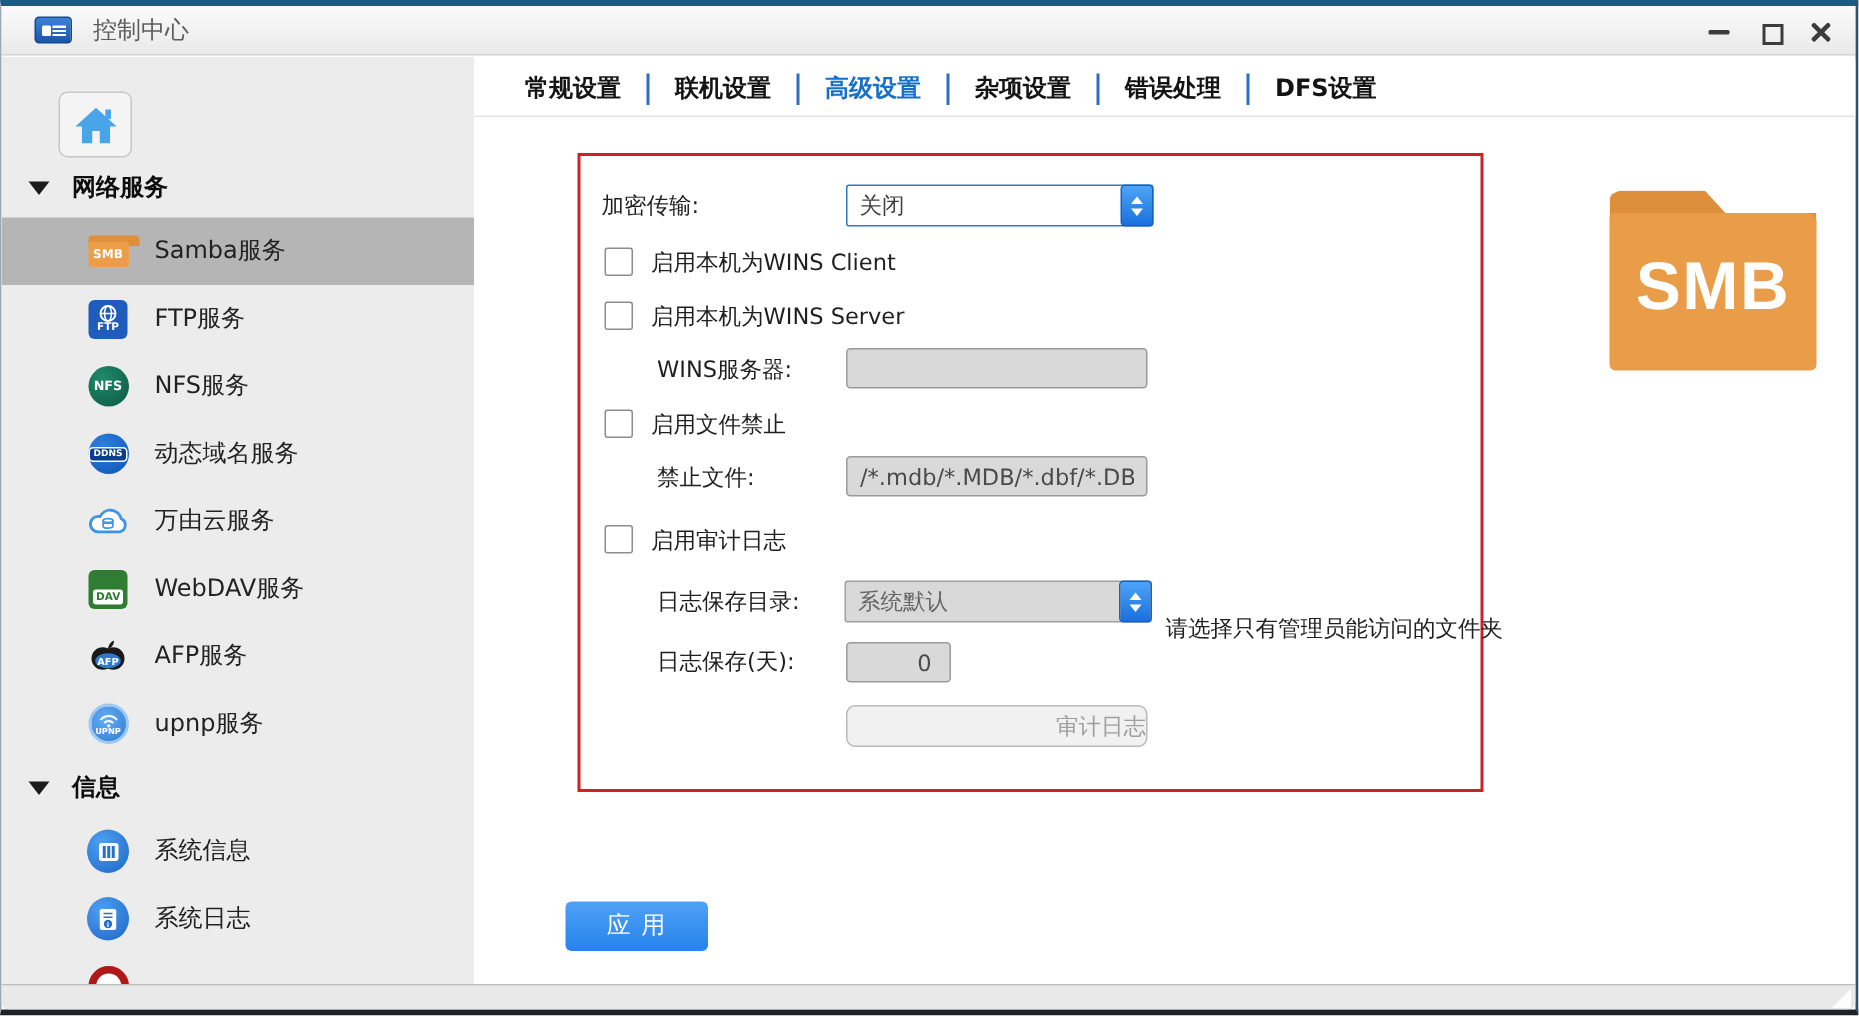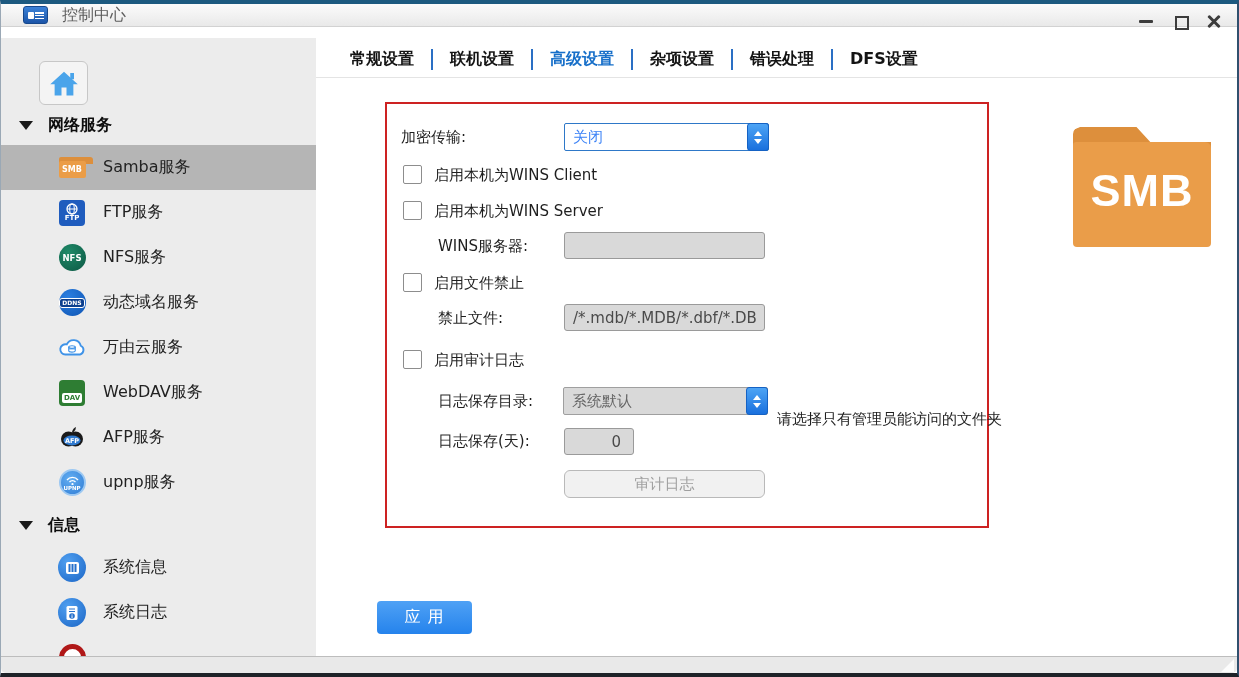--- a/index.html
+++ b/index.html
@@ -3,21 +3,21 @@
 <meta charset="utf-8">
 <style>
   * { margin:0; padding:0; box-sizing:border-box; }
   html,body { width:1239px; height:677px; }
   body { font-family:"DejaVu Sans","Liberation Sans",sans-serif; font-size:15px; color:#1f1f1f; background:#fff; }
 
   #app { position:relative; width:1239px; height:677px; overflow:hidden; background:#fff;
          border-top:4px solid #1d5a80; border-right:2px solid #30506e; border-bottom:4px solid #1e2228; border-left:1px solid #9aa8b5; }
 
   
-  .titlebar { position:absolute; left:0; top:0; right:0; height:23px;
+  .titlebar { position:absolute; left:0; top:0; right:0; height:33px;
               background:linear-gradient(#fbfbfb,#e9e9e9); border-bottom:1px solid #d2d2d2;
               display:flex; align-items:center; }
   .appicon { width:25px; height:18px; margin-left:22px; border-radius:3px;
              background:linear-gradient(#3b82d8,#1c55a8); border:1px solid #16488c;
              position:relative; }
   .appicon::before { content:""; position:absolute; left:4px; top:5px; width:6px; height:7px; background:#fff; border-radius:1px; }
   .appicon::after { content:""; position:absolute; right:3px; top:5px; width:9px; height:7px;
                     background:linear-gradient(#fff 0 1.5px, transparent 1.5px 3px, #fff 3px 4.5px, transparent 4.5px 6px, #fff 6px 7px); }
   .titletext { margin-left:14px; font-size:16px; color:#5c5c5c; }
   .winbtns { position:absolute; right:14px; top:0; height:33px; display:flex; align-items:center; gap:16px; }
@@ -74,36 +74,36 @@
   .tab { padding:0 17px; font-size:16px; font-weight:600; color:#141414; cursor:pointer; white-space:nowrap; }
   .tab.active { color:#176fc9; }
   .tabsep { width:2px; height:21px; background:#2a6fc4; }
 
   .redbox { position:absolute; left:69px; top:64px; width:604px; height:426px; border:2px solid #cd2222; }
 
   .flabel { position:absolute; font-size:15px; color:#1f1f1f; white-space:nowrap; }
   .checkbox { position:absolute; width:19px; height:19px; background:#fff; border:1px solid #8d8d8d; border-radius:2px; cursor:pointer; }
 
   .dropdown { position:absolute; height:28px; width:205px; background:#fff; border:1px solid #2e78c8; border-radius:2px; cursor:pointer; }
-  .dropdown .val { position:absolute; left:8px; top:4px; font-size:15px; color:#3b82f6; }
+  .dropdown .val { position:absolute; left:8px; top:4px; font-size:15px; color:#404040; }
   .dropdown.disabled { background:#d9d9d9; border-color:#9f9f9f; }
   .dropdown.disabled .val { color:#666; }
   .spinner { position:absolute; right:-1px; top:-1px; bottom:-1px; width:22px; border-radius:3px;
              background:linear-gradient(#4da4f5,#1a70dd); border:1px solid #1562c4;
              display:flex; flex-direction:column; align-items:center; justify-content:center; gap:3px; cursor:pointer; }
   .tri-up-w { width:0; height:0; border-left:4px solid transparent; border-right:4px solid transparent; border-bottom:5px solid #fff; }
   .tri-dn-w { width:0; height:0; border-left:4px solid transparent; border-right:4px solid transparent; border-top:5px solid #fff; }
 
   .tinput { position:absolute; height:27px; background:#d9d9d9; border:1px solid #9a9a9a; border-radius:3px;
             font-family:inherit; font-size:15px; color:#4a4a4a; padding:0 8px; }
   .tinput:disabled { color:#4a4a4a; opacity:1; }
   .num { text-align:right; padding-right:12px; color:#555; }
 
   .ghostbtn { position:absolute; height:28px; background:#f1f1f1; border:1px solid #b9b9b9; border-radius:6px;
-              color:#9f9f9f; font-size:15px; font-family:inherit; cursor:default; }
+              color:#9f9f9f; font-size:15px; font-family:inherit; cursor:default;text-align:right; }
   .applybtn { position:absolute; left:61px; top:563px; width:95px; height:33px; border:none; border-radius:4px;
               background:linear-gradient(#4fa1f5,#2583ec); color:#fff; font-size:16px; font-family:inherit;
               letter-spacing:1px; cursor:pointer; }
 
   
   .smbfolder { position:absolute; left:757px; top:89px; width:138px; height:120px; }
   .smbfolder .tab { position:absolute; top:0; left:0; width:100%; height:26px; background:#dd8f3c;
                     border-radius:7px 6px 0 0;
                     clip-path:polygon(0 100%, 0 12%, 5% 0, 46% 0, 56% 58%, 100% 58%, 100% 100%); }
   .smbfolder .body { position:absolute; top:15px; left:0; right:0; bottom:0; background:#ea9d49; border-radius:3px 6px 4px 4px;

